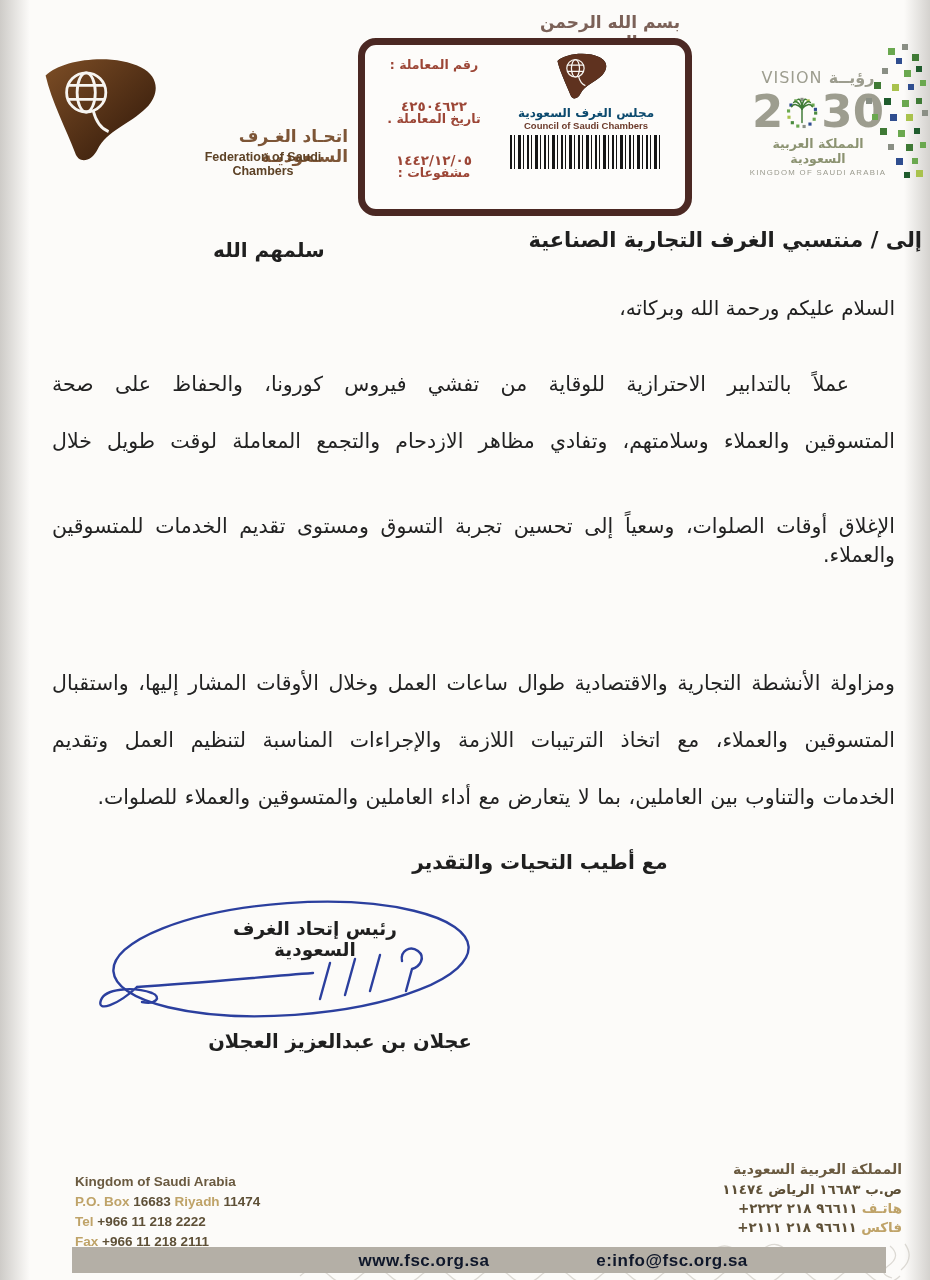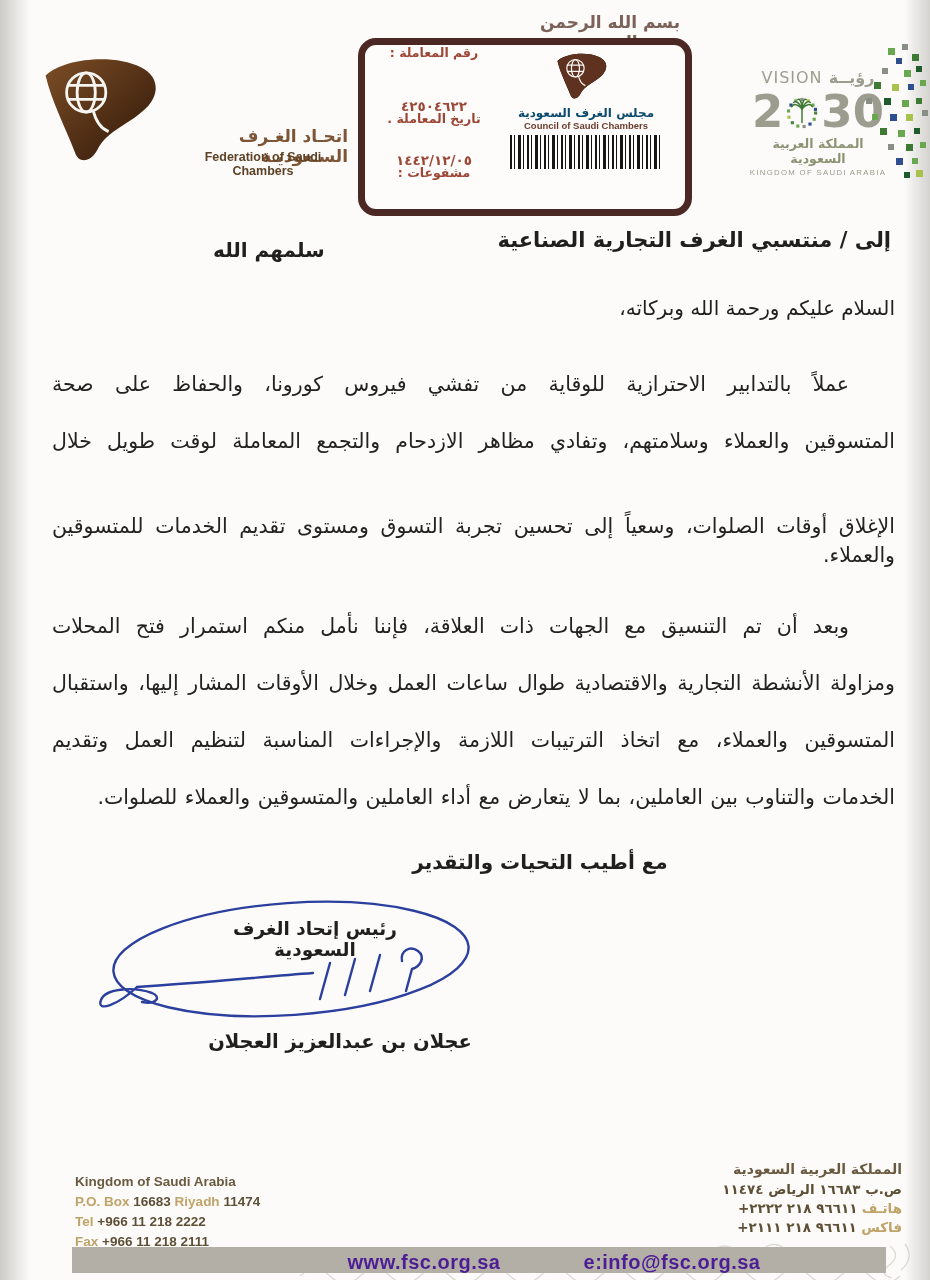--- a/index.html
+++ b/index.html
@@ -39,41 +39,41 @@
       #151515 13px,#151515 14px,transparent 14px,transparent 17px);}
   
   .vision{left:748px;top:68px;width:140px;text-align:center;color:#9d9d8f;}
   .v-top{font-size:16px;letter-spacing:1px;white-space:nowrap;}
   .v-top .v-ar{font-weight:bold;}
   .v-year{font-size:45px;font-weight:bold;line-height:1;margin-top:2px;
     display:flex;align-items:center;justify-content:center;gap:1px;}
   .v-cty-ar{font-size:12.5px;font-weight:bold;color:#8c9372;margin-top:2px;}
   .v-cty-en{font-family:"Liberation Sans",sans-serif;font-size:7.8px;letter-spacing:1.3px;color:#9a9a8e;margin-top:2px;}
   
-  .toline{right:39px;top:228px;width:520px;font-size:21px;font-weight:bold;text-align:right;}
+  .toline{right:8px;top:228px;width:520px;font-size:21px;font-weight:bold;text-align:right;}
   .sideline{left:213px;top:238px;width:120px;font-size:20px;font-weight:bold;text-align:left;}
   .salut{right:35px;top:296px;width:400px;font-size:20px;text-align:right;}
   .bline{left:52px;width:843px;font-size:20.5px;color:#222;
     text-align:justify;text-align-last:justify;word-spacing:1px;}
   .bline.first{padding-right:46px;width:797px;}
   .bline.lastline{text-align:right;text-align-last:right;}
   .closing{left:380px;top:850px;width:320px;text-align:center;font-size:20px;font-weight:bold;}
   .sig-title{left:200px;top:918px;width:230px;text-align:center;font-size:18.5px;font-weight:bold;}
   .sig-name{left:195px;top:1030px;width:290px;text-align:center;font-size:19.5px;font-weight:bold;}
   
   .f-en{left:75px;top:1172px;font-family:"Liberation Sans",sans-serif;font-size:13.5px;line-height:1.48;}
   .f-en .cty{font-weight:bold;color:#6a5a40;}
   .f-lbl{font-weight:bold;color:#bfa368;}
   .f-val{font-weight:bold;color:#5e5037;}
   .f-ar{right:28px;top:1160px;width:250px;text-align:right;font-size:13.5px;line-height:1.42;}
   .f-ar .cty{font-weight:bold;color:#6a5a40;font-size:14px;}
   .ltr{direction:ltr;unicode-bidi:embed;}
   .bar{left:72px;top:1247px;width:814px;height:26px;background:#b4afa6;z-index:2;}
-  .bar-txt{position:absolute;top:4px;color:#4c1d95;font-family:"Liberation Sans",sans-serif;
-    font-size:20px;font-weight:bold;letter-spacing:.5px;}
+  .bar-txt{position:absolute;top:4px;color:#0f172a;font-family:"Liberation Sans",sans-serif;
+    font-size:17px;font-weight:bold;letter-spacing:.5px;}
   .bar-web{left:272px;width:160px;text-align:center;}
   .bar-mail{left:505px;width:190px;text-align:center;}
   .deco{z-index:1;}
 </style>
 </head>
 <body>
 
 <div class="page">
 
   <div class="abs scan-left"></div>
@@ -93,21 +93,21 @@
       <circle cx="33" cy="26" r="14"></circle>
       <ellipse cx="33" cy="26" rx="6.5" ry="14"></ellipse>
       <path d="M20,21 H46 M20,31 H46"></path>
       <path d="M38,39 C40,47 44,52 49,54"></path>
     </g>
   </svg>
   <div class="abs fsc-ar rtl">اتحـاد الغـرف السـعوديـة</div>
   <div class="abs fsc-en">Federation of Saudi Chambers</div>
 
   <div class="abs stamp">
-    <div class="s-field s-lbl rtl" style="top:0;">رقم المعاملة :</div>
+    <div class="s-field s-lbl rtl" style="top:12px;">رقم المعاملة :</div>
     <div class="s-field s-val ltr" style="top:36px;">٤٢٥٠٤٦٢٢</div>
     <div class="s-field s-lbl rtl" style="top:66px;">تاريخ المعاملة .</div>
     <div class="s-field s-val ltr" style="top:90px;">١٤٤٢/١٢/٠٥</div>
     <div class="s-field s-lbl rtl" style="top:120px;">مشفوعات :</div>
     <div class="stamp-brand">
       <svg width="62" height="52" viewBox="0 0 100 80">
         <path d="M4,14 C16,2 52,-2 72,8 C86,15 85,28 76,37 C64,49 48,53 41,67 C37,75 28,78 25,69 C19,53 8,32 4,14 Z" fill="#5f३2१f"></path>
         <path d="M4,14 C16,2 52,-2 72,8 C86,15 85,28 76,37 C64,49 48,53 41,67 C37,75 28,78 25,69 C19,53 8,32 4,14 Z" fill="#5f321f"></path>
         <g stroke="#f7f5f1" stroke-width="2" fill="none">
           <circle cx="33" cy="26" r="14"></circle>
@@ -198,21 +198,20 @@
 
   <div class="abs toline rtl">إلى / منتسبي الغرف التجارية الصناعية</div>
   <div class="abs sideline rtl">سلمهم الله</div>
   <div class="abs salut rtl">السلام عليكم ورحمة الله وبركاته،</div>
 
   <div class="abs bline rtl first" style="top:372px;">عملاً بالتدابير الاحترازية للوقاية من تفشي فيروس كورونا، والحفاظ على صحة</div>
   <div class="abs bline rtl" style="top:429px;">المتسوقين والعملاء وسلامتهم، وتفادي مظاهر الازدحام والتجمع المعاملة لوقت طويل خلال</div>
   <div class="abs bline rtl" style="top:514px;">الإغلاق أوقات الصلوات، وسعياً إلى تحسين تجربة التسوق ومستوى تقديم الخدمات للمتسوقين</div>
   <div class="abs bline rtl lastline" style="top:543px;">والعملاء.</div>
 
-  <div class="abs bline rtl first" style="top:614px;">وبعد أن تم التنسيق مع الجهات ذات العلاقة، فإننا نأمل منكم استمرار فتح المحلات</div>
   <div class="abs bline rtl" style="top:671px;">ومزاولة الأنشطة التجارية والاقتصادية طوال ساعات العمل وخلال الأوقات المشار إليها، واستقبال</div>
   <div class="abs bline rtl" style="top:728px;">المتسوقين والعملاء، مع اتخاذ الترتيبات اللازمة والإجراءات المناسبة لتنظيم العمل وتقديم</div>
   <div class="abs bline rtl lastline" style="top:785px;">الخدمات والتناوب بين العاملين، بما لا يتعارض مع أداء العاملين والمتسوقين والعملاء للصلوات.</div>
 
   <div class="abs closing rtl">مع أطيب التحيات والتقدير</div>
 
   <svg class="abs" style="left:90px;top:893px;" width="390" height="135" viewBox="0 0 390 135">
     <g stroke="#2b3f9e" stroke-width="2.4" fill="none" stroke-linecap="round">
       <ellipse cx="201" cy="66" rx="178" ry="56" transform="rotate(-4 201 66)"></ellipse>
       <path d="M47,94 C110,90 170,84 223,80"></path>

